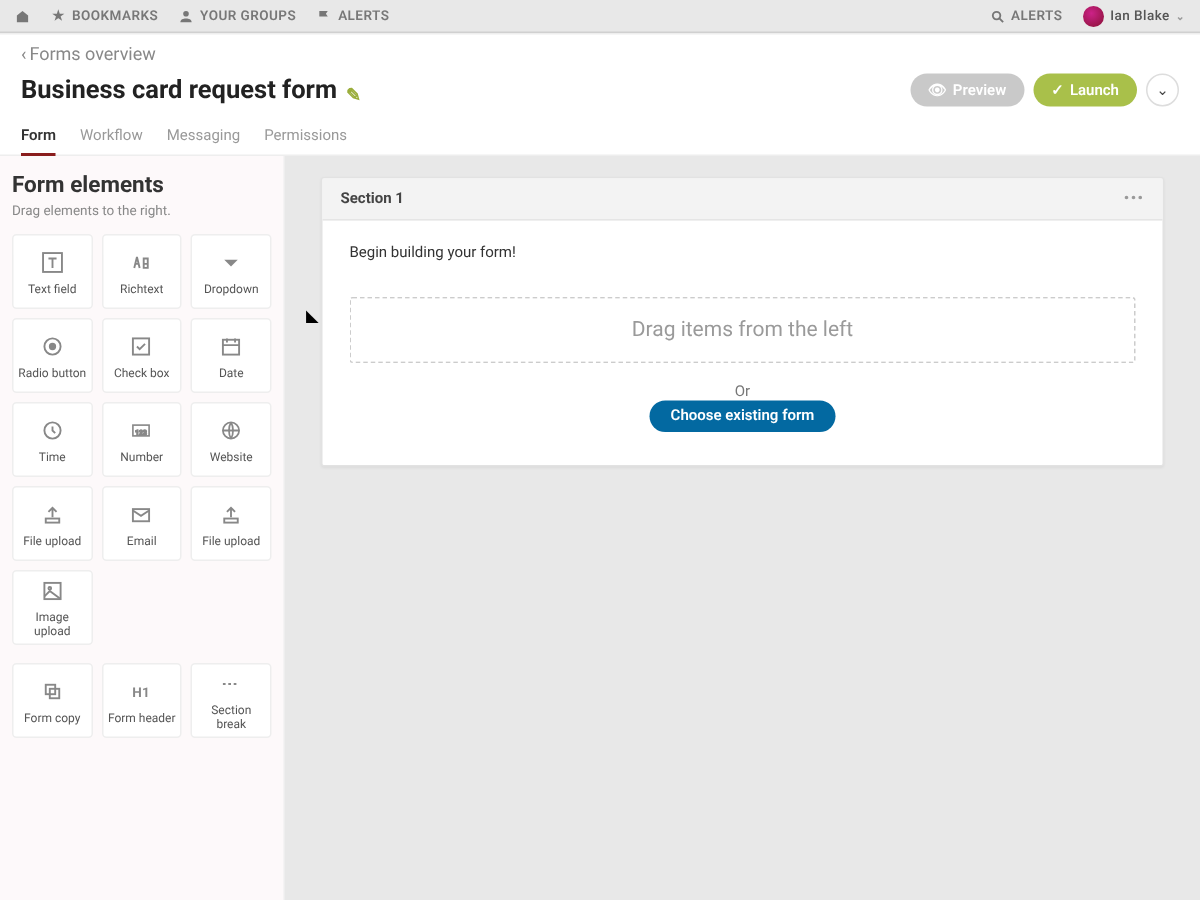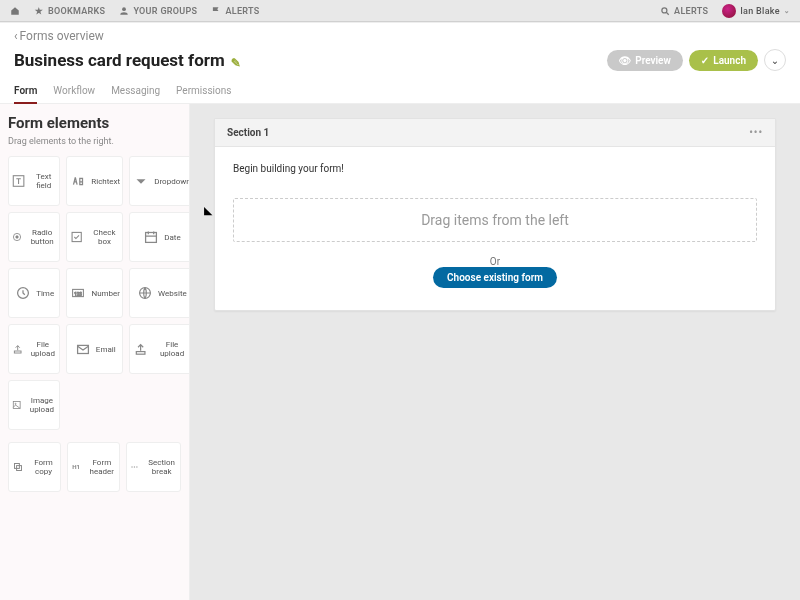--- a/index.html
+++ b/index.html
@@ -21,21 +21,21 @@
 .btn-launch{background:#a9c04a;color:#fff}
 .btn-round{width:22px;height:22px;border-radius:50%;background:#fff;border:1px solid #ddd;display:flex;align-items:center;justify-content:center;cursor:pointer}
 .tabs{display:flex;gap:16px;padding:0 14px;border-bottom:1px solid #eee}
 .tab{font-size:10px;color:#999;padding:6px 0;cursor:pointer}
 .tab.active{color:#333;font-weight:600;border-bottom:2px solid #8a1d1d;margin-bottom:-1px}
 .workarea{display:flex;height:calc(600px - 102px)}
 .palette{width:190px;background:#fdf9fa;border-right:1px solid #eee;padding:10px 8px;overflow:auto}
 .palette h3{font-size:15px;font-weight:700;color:#333;margin-bottom:4px}
 .palette .hint{font-size:9px;color:#888;margin-bottom:10px}
 .grid{display:grid;grid-template-columns:repeat(3,1fr);gap:6px}
-.tile{background:#fff;border:1px solid #eee;border-radius:3px;height:50px;display:flex;flex-direction:row;align-items:center;justify-content:center;gap:4px;font-size:8px;color:#555;text-align:center;cursor:grab;padding:2px}
+.tile{background:#fff;border:1px solid #eee;border-radius:3px;height:50px;display:flex;flex-direction:column;align-items:center;justify-content:center;gap:4px;font-size:8px;color:#555;text-align:center;cursor:grab;padding:2px}
 .tile .ico{width:18px;height:18px;display:flex;align-items:center;justify-content:center;color:#888}
 .grid+.grid{margin-top:12px}
 .canvas{flex:1;padding:14px 24px;background:#e8e8e8}
 .section{background:#fff;border:1px solid #e2e2e2;border-radius:2px;box-shadow:0 1px 2px rgba(0,0,0,.06)}
 .sec-head{background:#f3f3f3;border-bottom:1px solid #e5e5e5;padding:8px 12px;font-size:10px;font-weight:700;color:#444;display:flex;justify-content:space-between;align-items:center}
 .dots{letter-spacing:1px;color:#999;cursor:pointer}
 .sec-body{padding:16px 18px 22px}
 .prompt{font-size:10px;font-weight:400;color:#333;margin-bottom:24px}
 .dropzone{border:1px dashed #ccc;border-radius:2px;height:44px;display:flex;align-items:center;justify-content:center;font-size:14px;color:#9a9a9a}
 .or{text-align:center;font-size:10px;color:#777;margin:14px 0 0}

